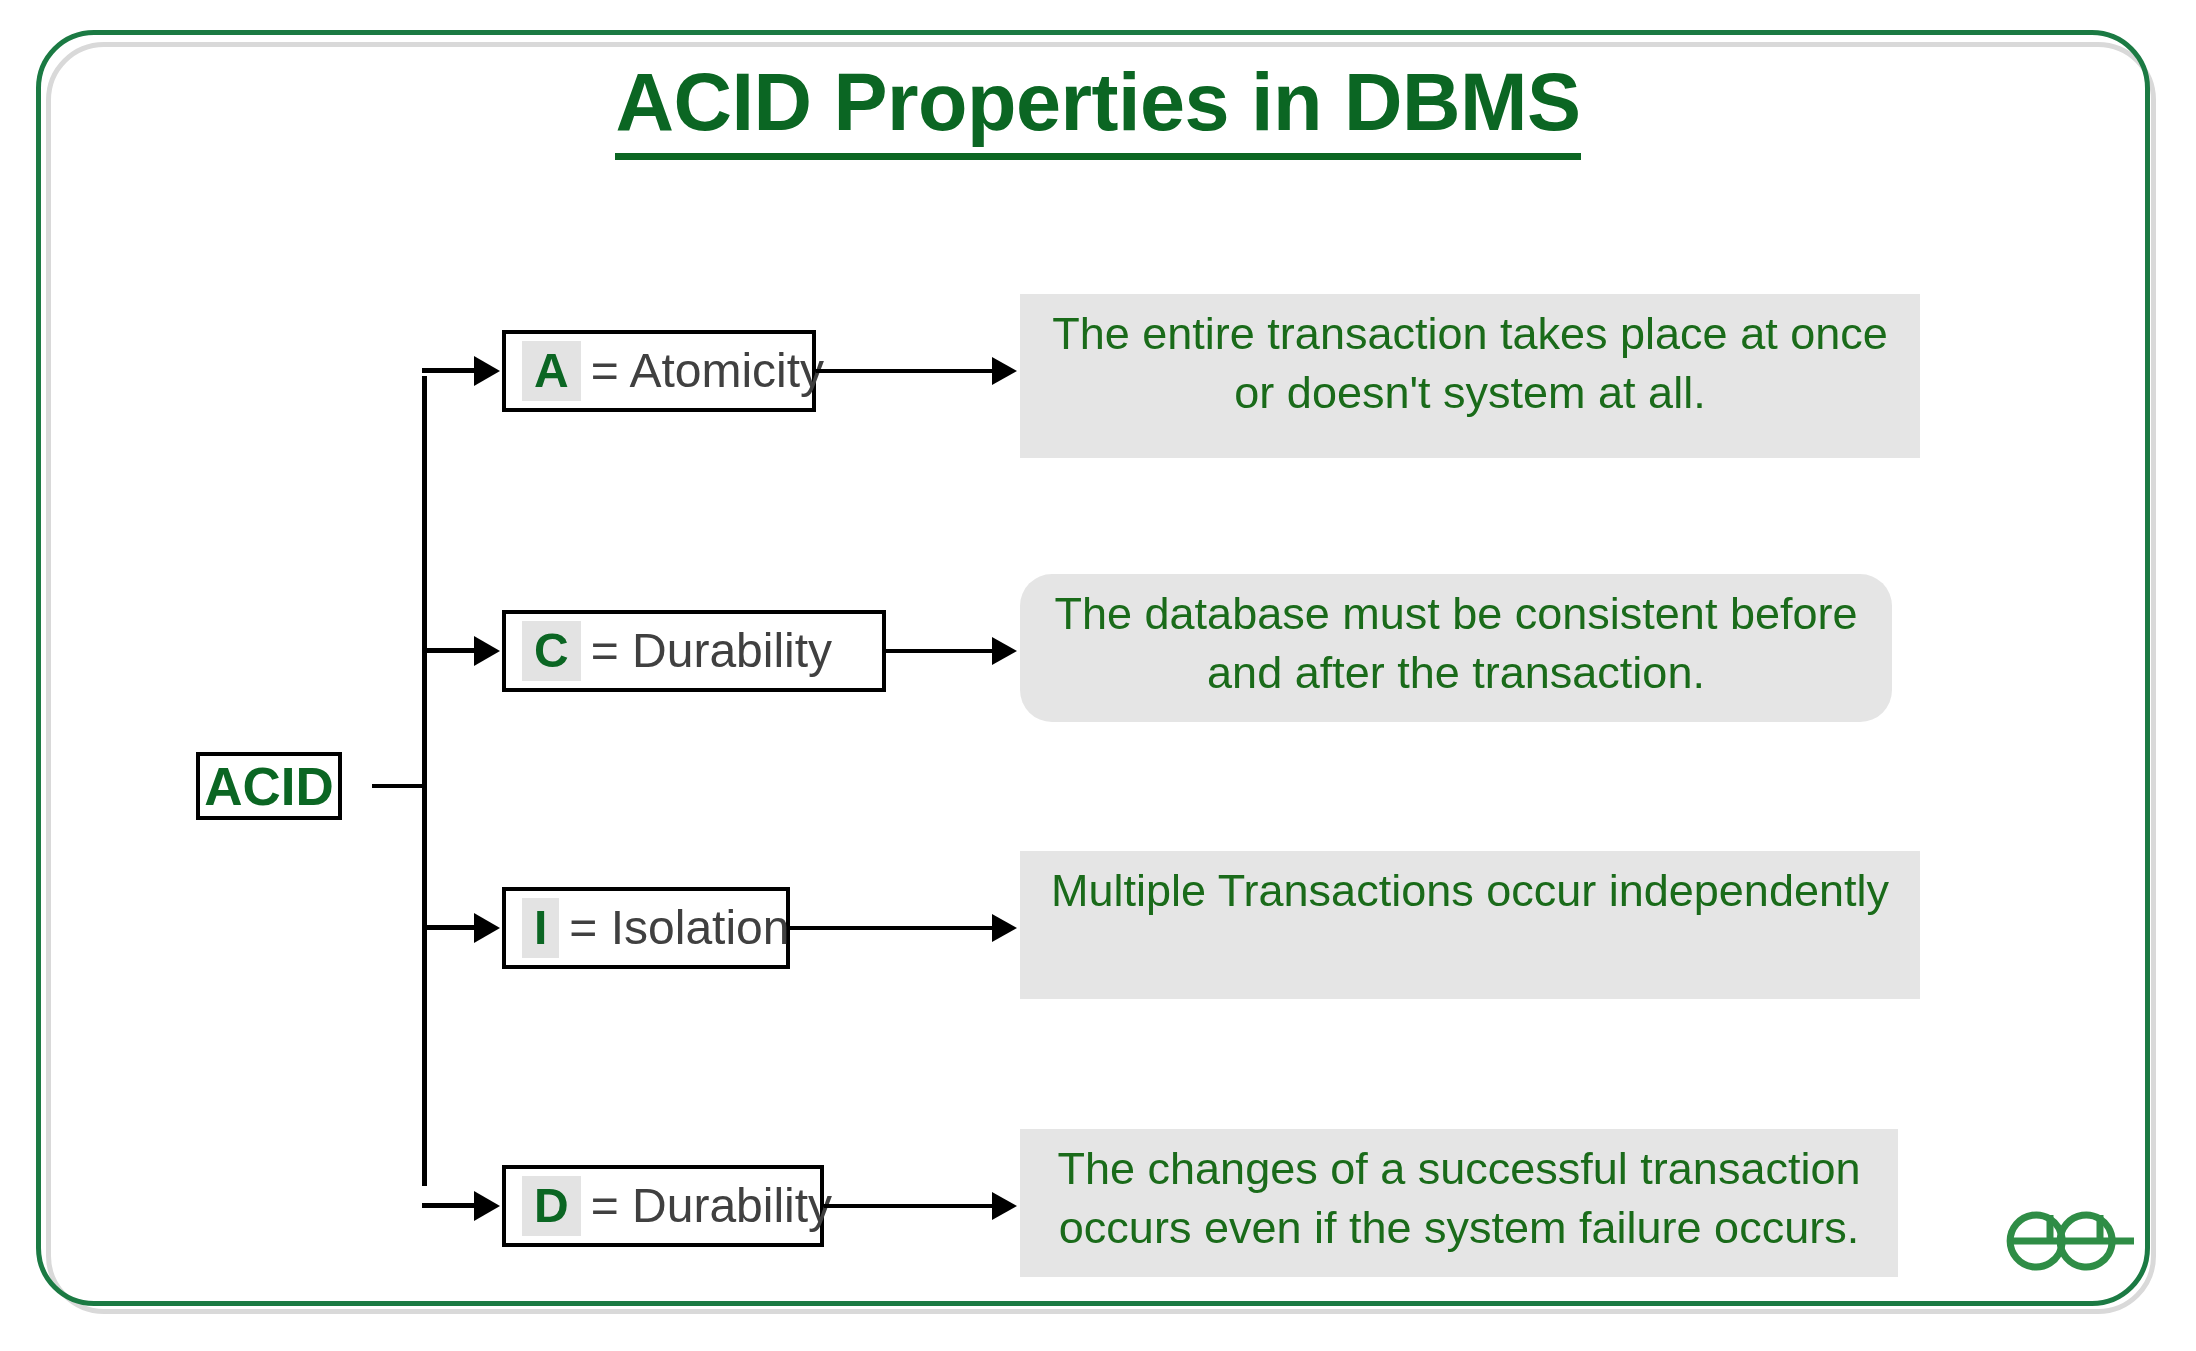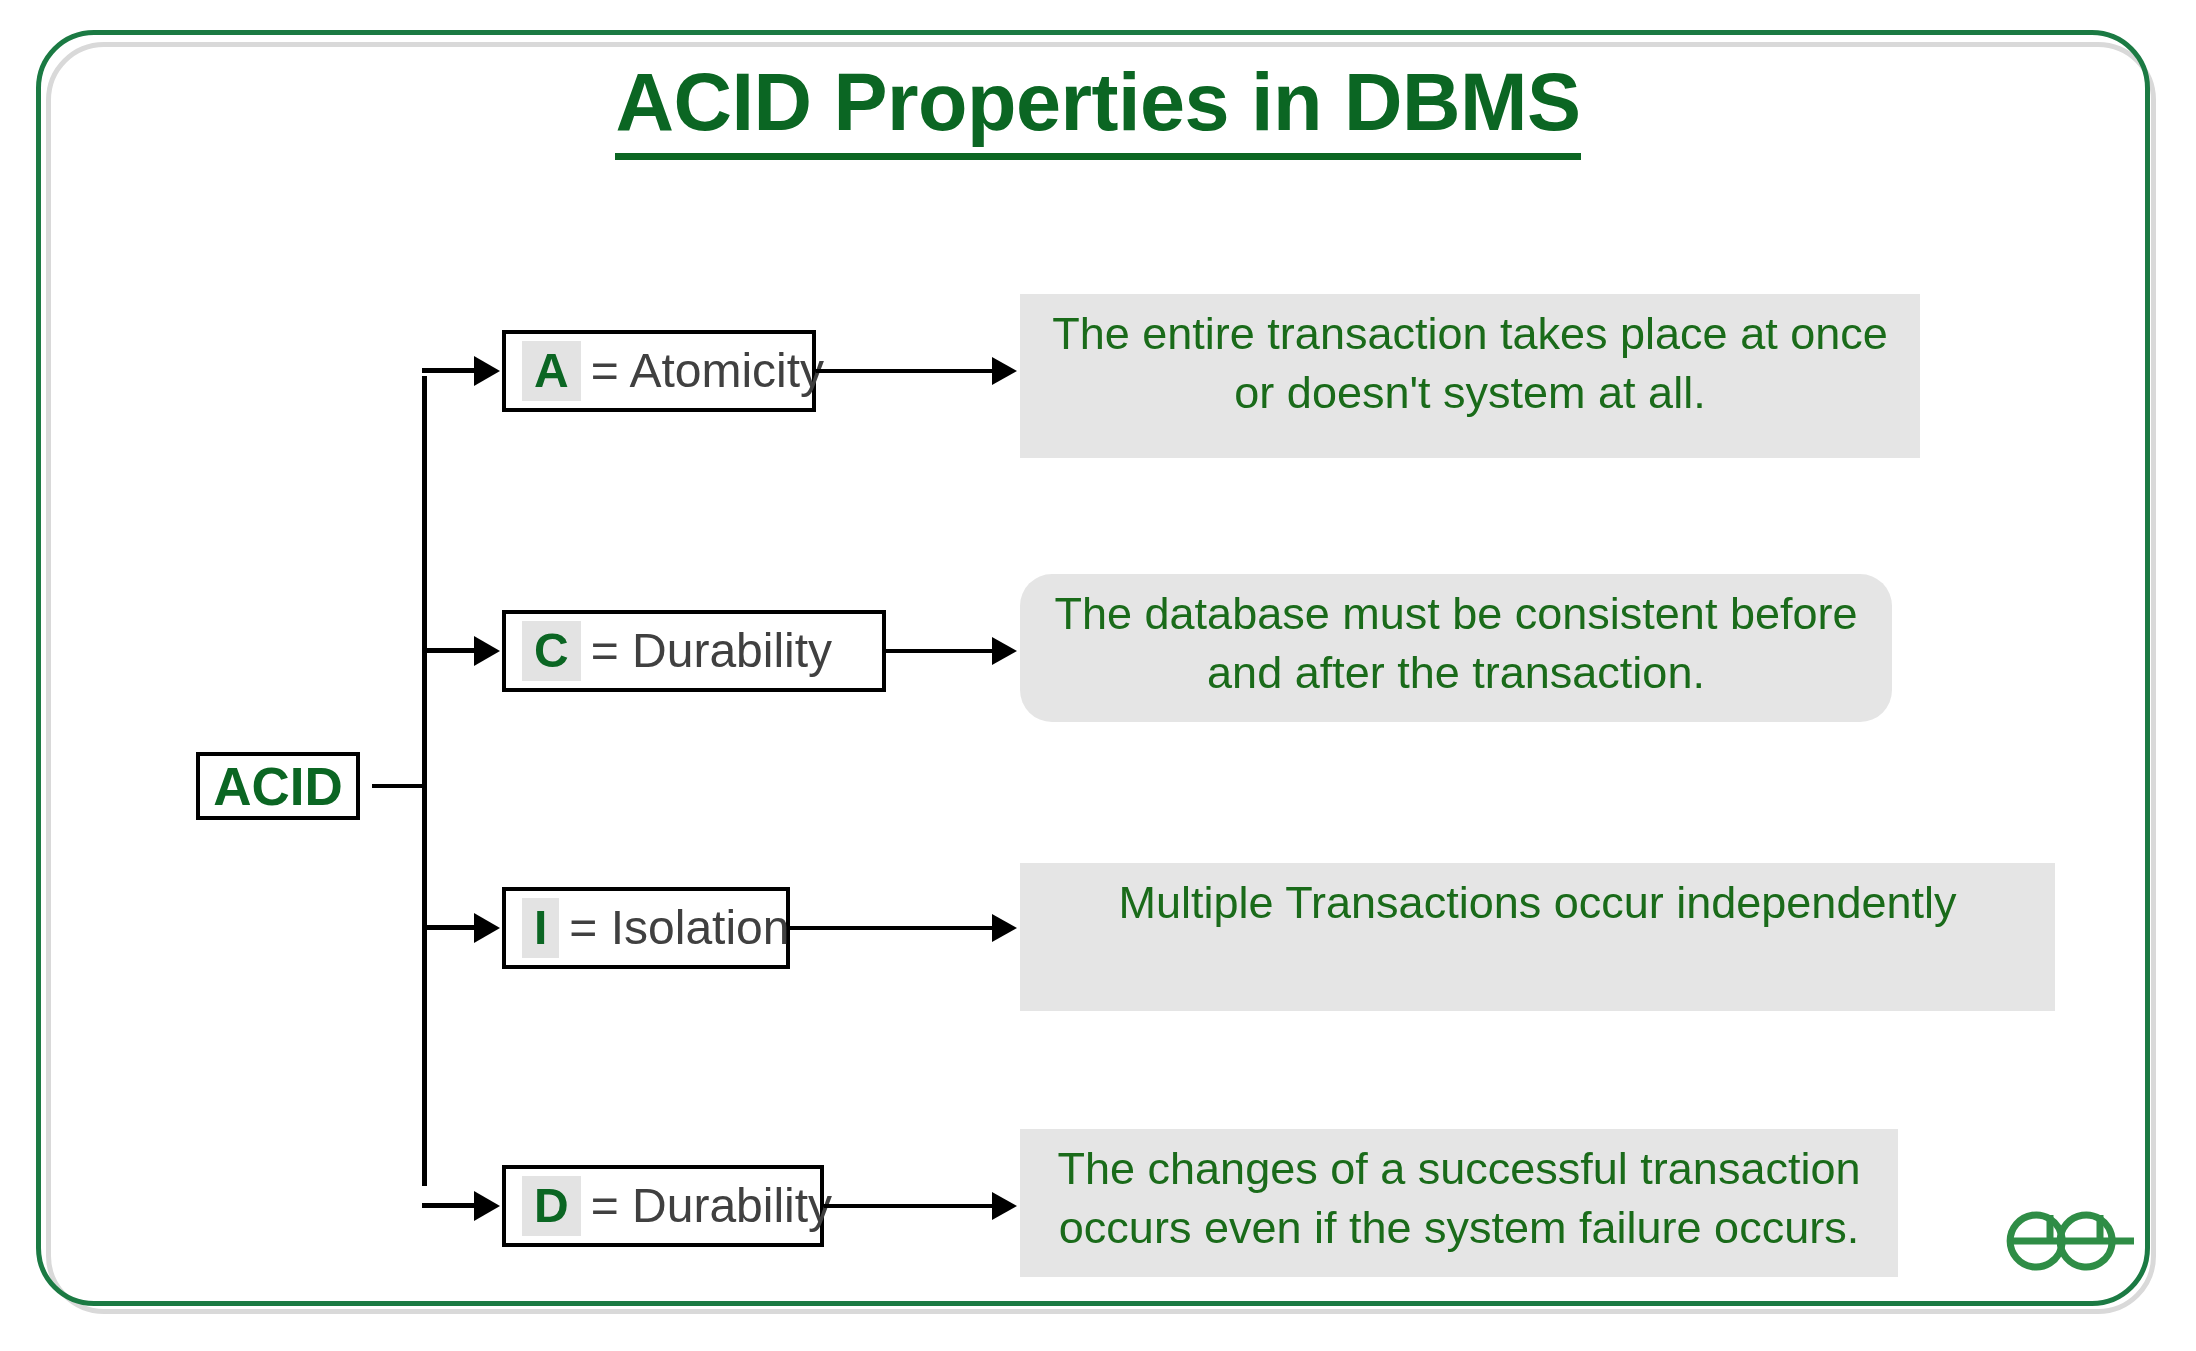--- a/index.html
+++ b/index.html
@@ -61,21 +61,21 @@
     padding-bottom: 9px;
     display: inline-block;
     line-height: 1.04;
   }
 
   
   .acid-box {
     position: absolute;
     left: 196px;
     top: 752px;
-    width: 164px;
+    width: 146px;
     height: 68px;
     border: 4px solid #000000;
     background: #ffffff;
     box-sizing: border-box;
     display: flex;
     align-items: center;
     justify-content: center;
     font-size: 53px;
     font-weight: bold;
     color: #0b6623;
@@ -230,21 +230,21 @@
   </div>
 
   <div class="arm" style="top:925px;"></div>
   <div class="arrow-head" style="left:474px; top:913px;"></div>
   <div class="prop-box" style="left:502px; top:887px; width:288px;">
     <span class="prop-letter">I</span>
     <span class="prop-rest">= Isolation</span>
   </div>
   <div class="desc-line" style="left:790px; top:926px; width:204px;"></div>
   <div class="desc-arrow" style="left:992px; top:914px;"></div>
-  <div class="desc-box" style="left:1020px; top:851px; width:1035px; height:148px;margin-top:12px;">
+  <div class="desc-box" style="left:1020px; top:851px; width:900px; height:148px;">
     <span class="l1">Multiple Transactions occur independently</span>
   </div>
 
   <div class="arm" style="top:1203px;"></div>
   <div class="arrow-head" style="left:474px; top:1191px;"></div>
   <div class="prop-box" style="left:502px; top:1165px; width:322px;">
     <span class="prop-letter">D</span>
     <span class="prop-rest">= Durability</span>
   </div>
   <div class="desc-line" style="left:824px; top:1204px; width:170px;"></div>

